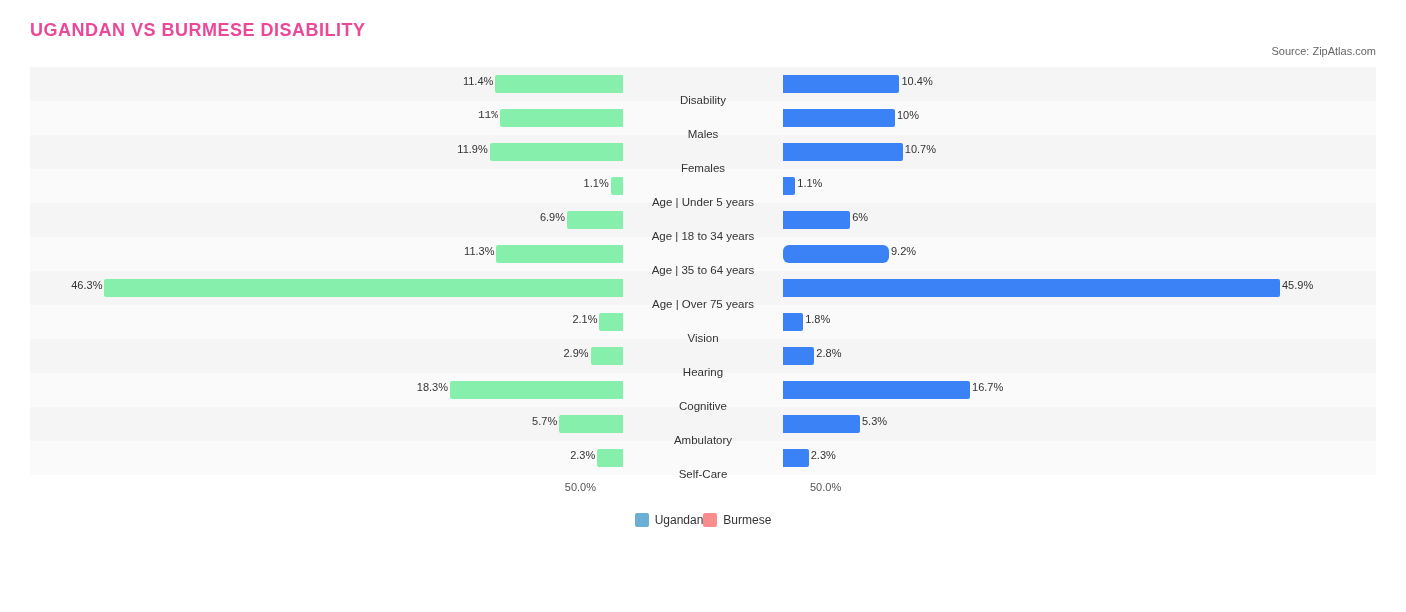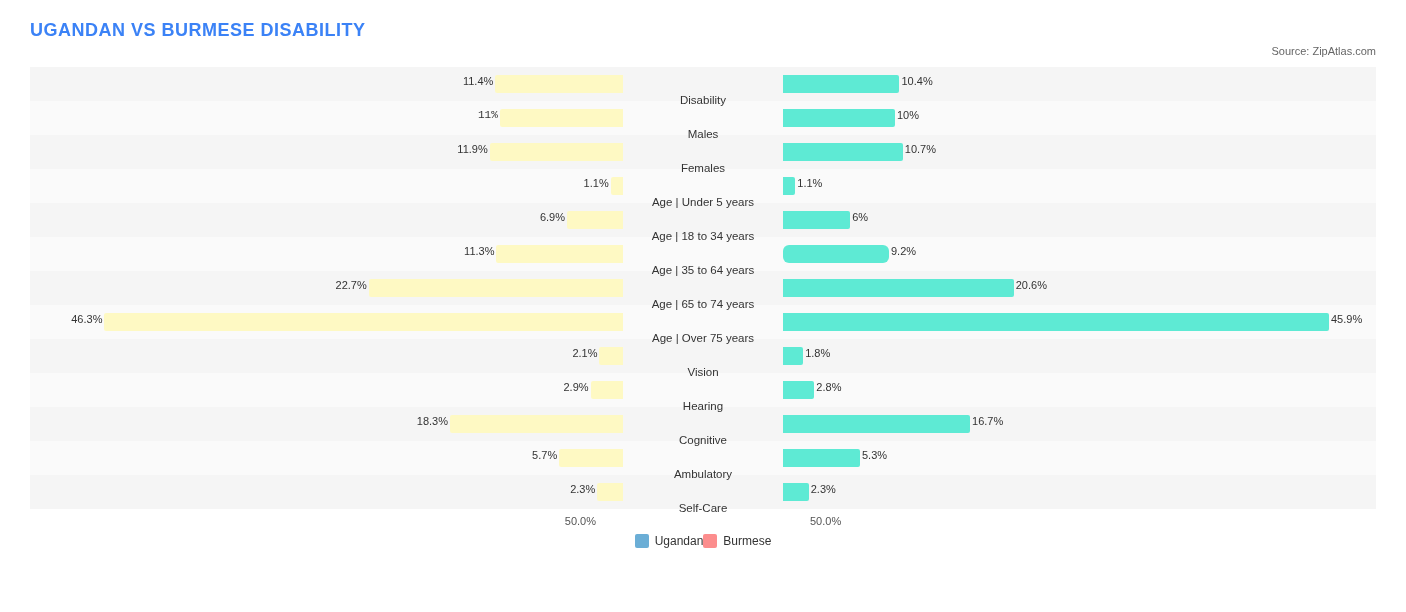--- a/index.html
+++ b/index.html
@@ -6,21 +6,21 @@
     body {
       font-family: Arial, sans-serif;
       background: #fff;
       width: 1406px;
       min-height: 612px;
       padding: 20px 30px;
     }
     h1 {
       font-size: 18px;
       font-weight: bold;
-      color: #3b82f6;
+      color: #ec4899;
       margin-bottom: 4px;
       text-transform: uppercase;
       letter-spacing: 0.5px;
     }
     .source {
       font-size: 11px;
       color: #666;
       text-align: right;
       margin-bottom: 10px;
     }
@@ -75,28 +75,28 @@
       text-align: center;
       font-size: 11.5px;
       color: #333;
       z-index: 2;
       flex-shrink: 0;
       padding: 0 4px;
       margin-top: 32px;
     }
     .bar-left {
       height: 18px;
-      background: #fef9c3;
+      background: #86efac;
       border-radius: 2px 0 0 2px;
       position: absolute;
       right: 0;
     }
     .bar-right {
       height: 18px;
-      background: #5eead4;
+      background: #3b82f6;
       border-radius: 0 2px 2px 0;
       position: absolute;
       left: 0;
     }
     .axis-row {
       display: flex;
       margin-top: 6px;
       gap: 23px;
     }
     .axis-left {
@@ -112,21 +112,21 @@
     .axis-right {
       flex: 1;
       text-align: left;
       padding-left: 4px;
       font-size: 11px;
       color: #555;
     }
     .legend {
       display: flex;
       justify-content: center;
-      margin-top: 7px;
+      margin-top: 20px;
     }
     .legend-item {
       display: flex;
       align-items: center;
       gap: 6px;
       font-size: 12px;
       color: #333;
     }
     .legend-box {
       width: 14px;
@@ -258,44 +258,27 @@
             <span class="right-val-label">9.2%</span>
           </div>
         </div>
       </div>
     </div>
   </div>
       <div class="row">
     <div class="bar-area">
       <div class="bars-wrapper">
         <div class="left-side">
-          <div class="bar-left" style="width:254.23999999999998px;">
-            <span class="left-val-label">22.7%</span>
-          </div>
-        </div>
-        <div class="label-center">Age | 65 to 74 years</div>
-        <div class="right-side">
-          <div class="bar-right" style="width:230.72000000000003px;">
-            <span class="right-val-label">20.6%</span>
-          </div>
-        </div>
-      </div>
-    </div>
-  </div>
-      <div class="row">
-    <div class="bar-area">
-      <div class="bars-wrapper">
-        <div class="left-side">
           <div class="bar-left" style="width:518.56px;">
             <span class="left-val-label">46.3%</span>
           </div>
         </div>
         <div class="label-center">Age | Over 75 years</div>
         <div class="right-side">
-          <div class="bar-right" style="width:546px;">
+          <div class="bar-right" style="width:497px;">
             <span class="right-val-label">45.9%</span>
           </div>
         </div>
       </div>
     </div>
   </div>
       <div class="row">
     <div class="bar-area">
       <div class="bars-wrapper">
         <div class="left-side">

